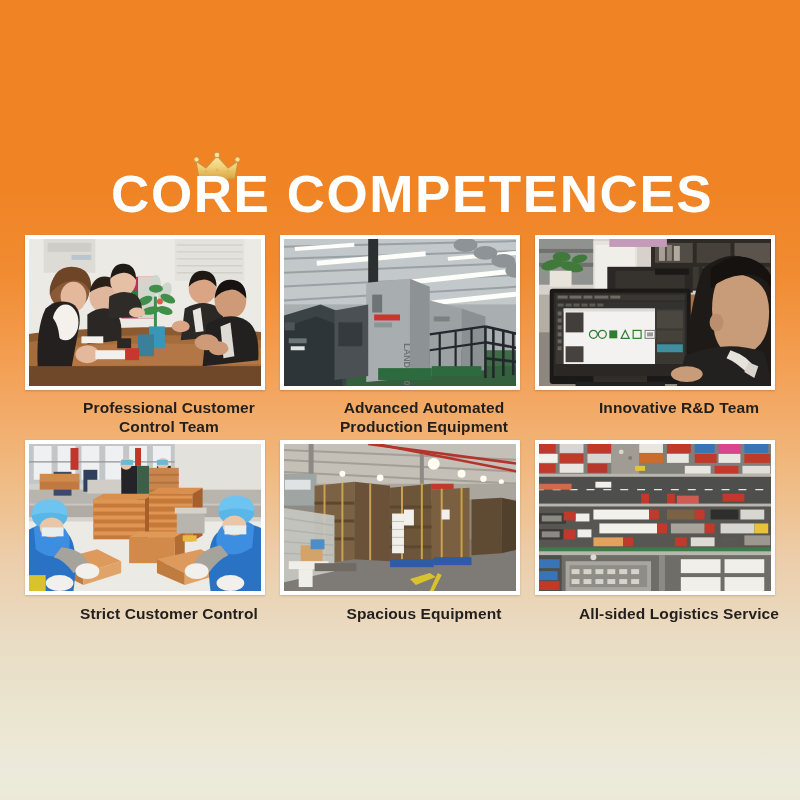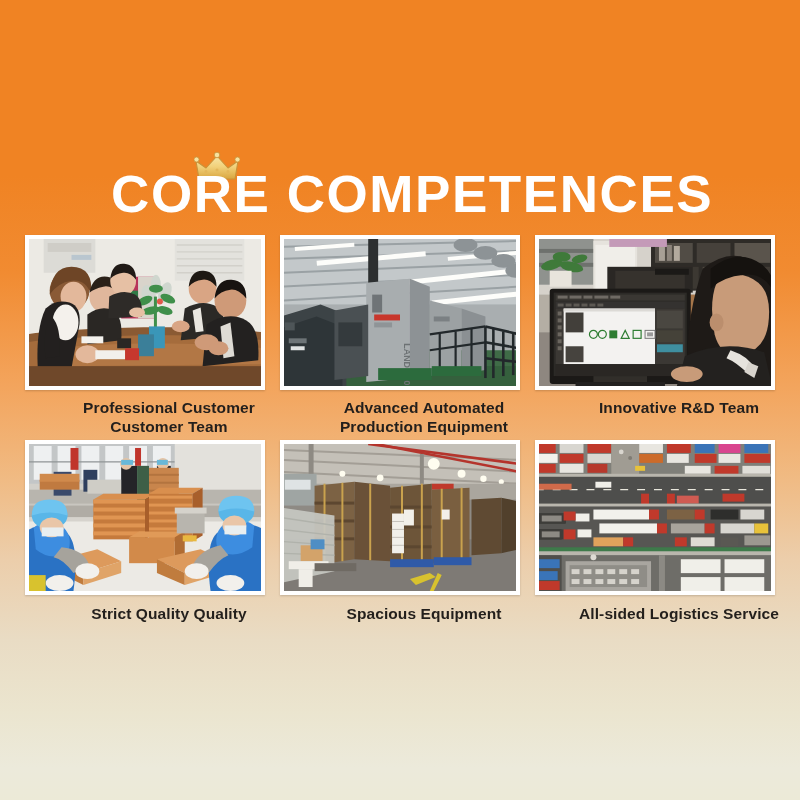--- a/index.html
+++ b/index.html
@@ -215,21 +215,21 @@
             <rect x="70" y="112" width="30" height="9" fill="#f2f0ec"></rect>
             <rect x="56" y="98" width="22" height="7" fill="#f4f2ee"></rect>
             <rect x="92" y="100" width="14" height="10" fill="#2a2724"></rect>
             <rect x="100" y="110" width="14" height="12" fill="#c6372e"></rect>
             <rect x="0" y="128" width="240" height="20" fill="#6f482a"></rect>
           </svg>
         </div>
       </div>
       <div class="caption">
         <span>Professional Customer</span>
-        <span class="l2">Customer Team</span>
+        <span class="l2">Control Team</span>
       </div>
     </div>
 
     <div class="card">
       <div class="photo-frame">
         <div class="photo">
           <svg viewBox="0 0 240 148" preserveAspectRatio="xMidYMid slice">
             <rect width="240" height="148" fill="#b6bbbd"></rect>
             <rect x="0" y="0" width="240" height="66" fill="#c3c8ca"></rect>
             <g stroke="#9aa1a4" stroke-width="2">
@@ -510,21 +510,21 @@
               <rect x="200" y="82" width="22" height="9" fill="#e8eef0"></rect>
               <path d="M196 102 q-20 4 -28 20 l16 8 q10 -14 20 -18z" fill="#a6a39c"></path>
               <ellipse cx="172" cy="128" rx="12" ry="8" fill="#f2f0ec"></ellipse>
               <ellipse cx="206" cy="140" rx="14" ry="8" fill="#f2f0ec"></ellipse>
             </g>
             <rect x="0" y="132" width="20" height="16" fill="#d8c22e"></rect>
           </svg>
         </div>
       </div>
       <div class="caption">
-        <span>Strict Quality Quality</span>
+        <span>Strict Customer Control</span>
         
       </div>
     </div>
 
     <div class="card row2">
       <div class="photo-frame">
         <div class="photo">
           <svg viewBox="0 0 240 148" preserveAspectRatio="xMidYMid slice">
             <rect width="240" height="148" fill="#b3aea6"></rect>
             <rect x="0" y="0" width="240" height="48" fill="#c4c0b8"></rect>

